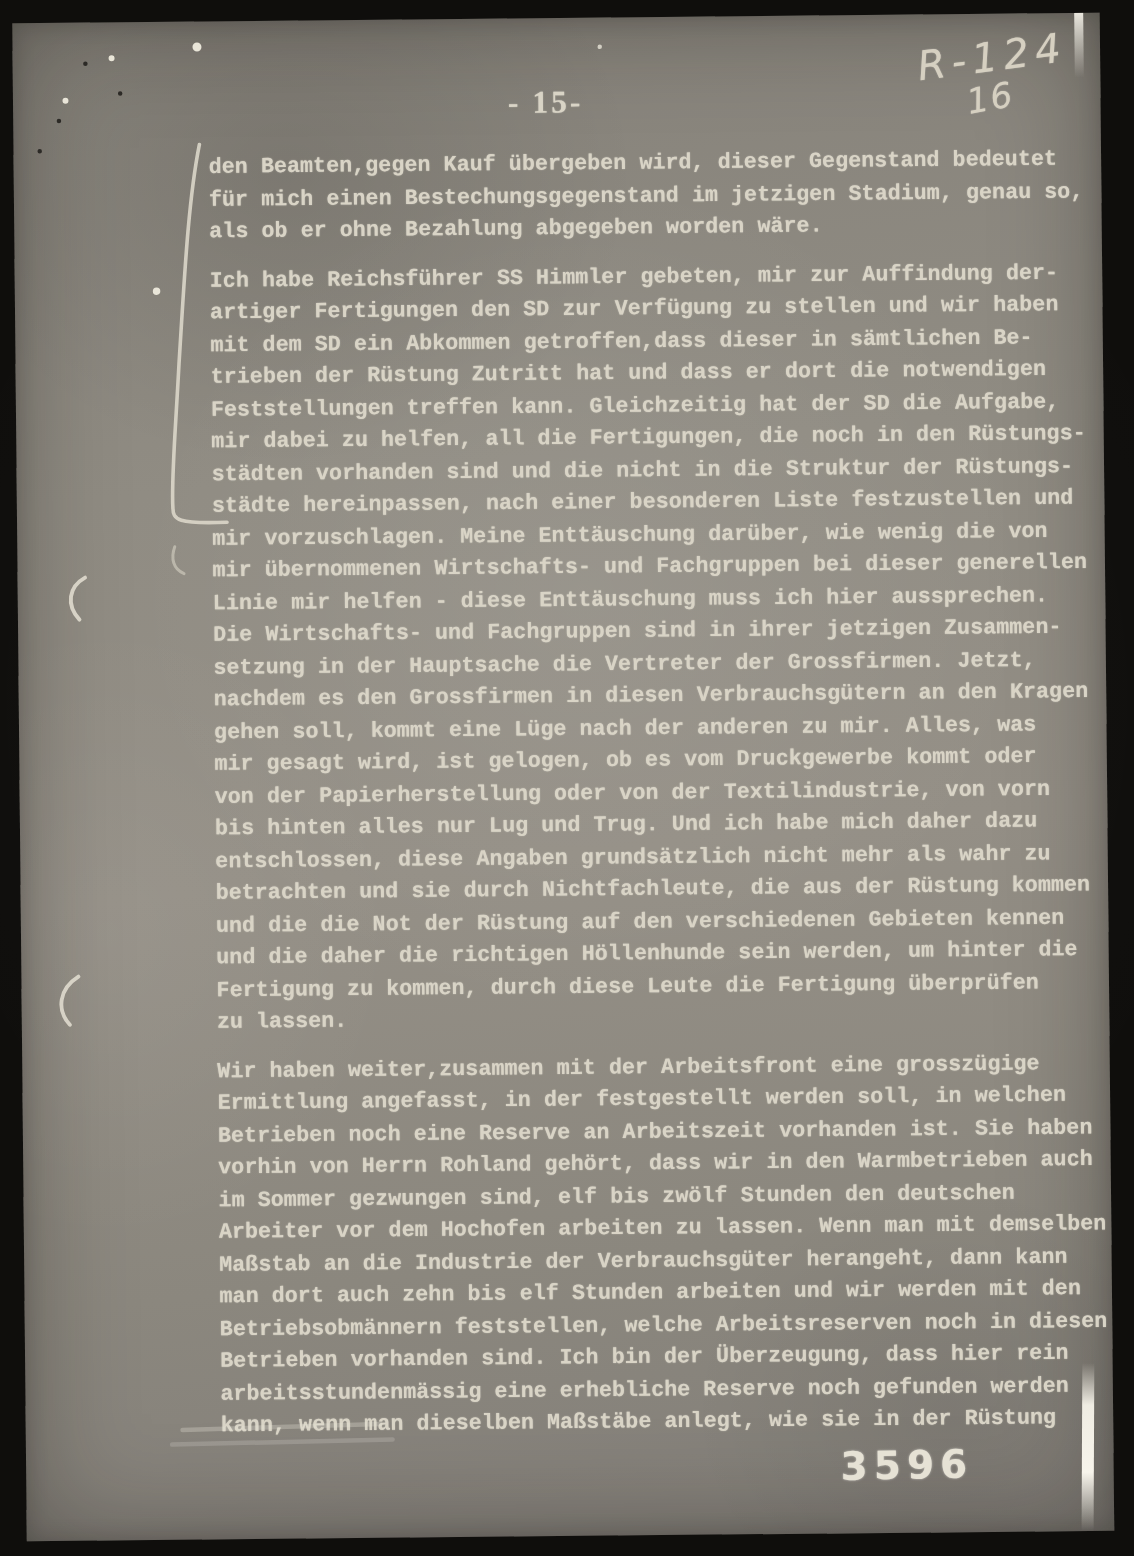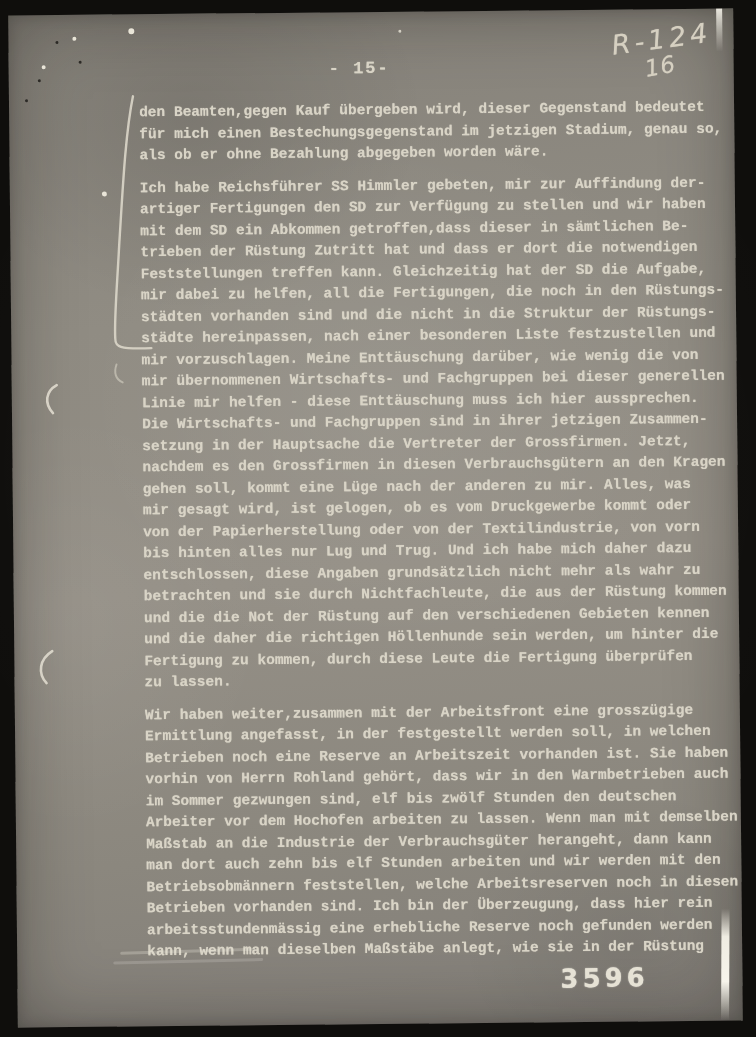--- a/index.html
+++ b/index.html
@@ -38,22 +38,22 @@
     text-shadow:0 0 1px rgba(244,240,230,0.55);
   }
   .body-text{
     position:absolute;left:130px;top:88px;width:600px;
   }
   .para{
     white-space:pre;
     margin:0 0 11px 0;
   }
   .page-number{
-    position:absolute;left:320px;top:46px;
-    font-size:17px;letter-spacing:2px;
+    position:absolute;left:330px;top:46px;
+    font-size:21px;letter-spacing:2px;font-family:Liberation Serif, serif;
   }
   .handwriting{
     position:absolute;
     font-family:"DejaVu Sans",sans-serif;
     font-style:italic;
     color:#d6d0c1;
     text-shadow:0 0 1px rgba(240,236,226,0.5);
   }
   .hand-ref{
     left:603px;top:14px;font-size:27px;letter-spacing:4px;

